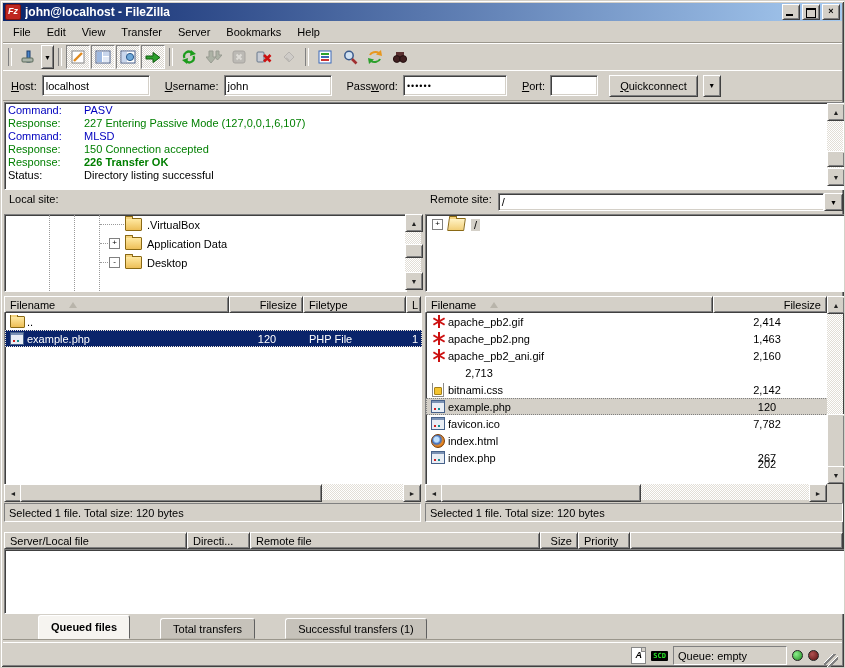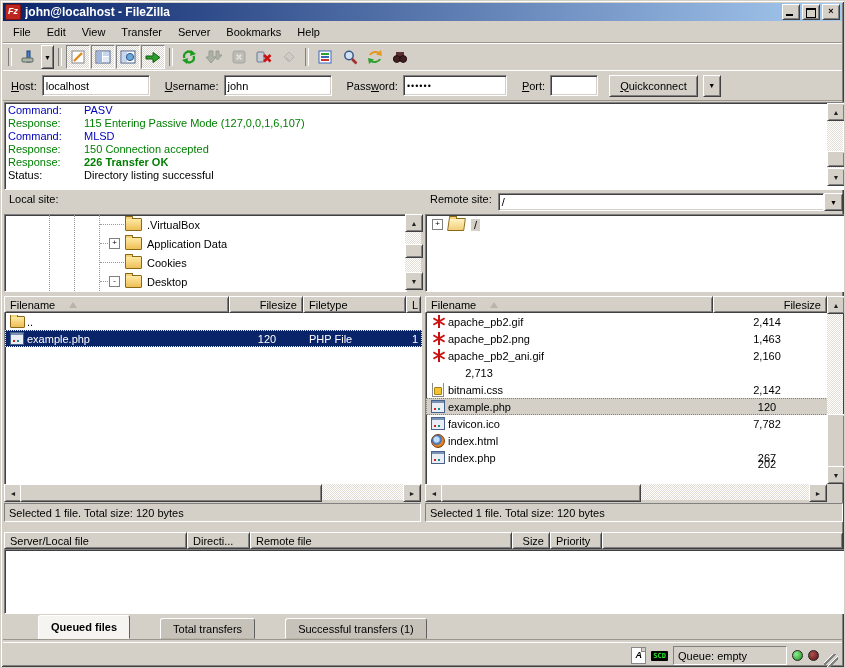--- a/index.html
+++ b/index.html
@@ -254,21 +254,21 @@
     <div class="qbtn-dd raised">▼</div>
   </div>
 
   <div class="log">
     <div class="logline">
         <span class="llabel" style="color: rgb(0, 0, 191);">Command:</span>
         <span style="color: rgb(0, 0, 191);">PASV</span>
       </div>
     <div class="logline">
         <span class="llabel" style="color: rgb(0, 127, 0);">Response:</span>
-        <span style="color: rgb(0, 127, 0);">115 Entering Passive Mode (127,0,0,1,6,107)</span>
+        <span style="color: rgb(0, 127, 0);">227 Entering Passive Mode (127,0,0,1,6,107)</span>
       </div>
     <div class="logline">
         <span class="llabel" style="color: rgb(0, 0, 191);">Command:</span>
         <span style="color: rgb(0, 0, 191);">MLSD</span>
       </div>
     <div class="logline">
         <span class="llabel" style="color: rgb(0, 127, 0);">Response:</span>
         <span style="color: rgb(0, 127, 0);">150 Connection accepted</span>
       </div>
     <div class="logline">
@@ -299,25 +299,20 @@
       <span class="ifolder" style="margin-left:120px;"></span>
       <span style="margin-left:5px;">.VirtualBox</span>
     </div>
     <div class="trow">
       <span class="conn" style="left:95px;width:12px;top:9px;"></span>
       <span class="expander" style="left:104px;top:4px;">+</span>
       <span class="ifolder" style="margin-left:120px;"></span>
       <span style="margin-left:5px;">Application Data</span>
     </div>
     <div class="trow">
-      <span class="conn" style="left:95px;width:24px;top:9px;"></span>
-      <span class="ifolder" style="margin-left:120px;"></span>
-      <span style="margin-left:5px;">Cookies</span>
-    </div>
-    <div class="trow">
       <span class="conn" style="left:95px;width:12px;top:9px;"></span>
       <span class="expander" style="left:104px;top:4px;">-</span>
       <span class="ifolder" style="margin-left:120px;"></span>
       <span style="margin-left:5px;">Desktop</span>
     </div>
   </div>
 
   <div class="vsb" style="left:404px;top:213px;height:76px;">
     <div class="sbtn raised" style="left:0;top:0;">▲</div>
     <div class="sthumb raised" style="left:0;top:30px;height:12px;width:16px;"></div>
@@ -527,21 +522,21 @@
       <span>Selected 1 file. Total size: 120 bytes</span>
     </div>
 
   <div class="lhead" style="left:3px;top:531px;width:839px;">
     <div class="hcell" style="width:183px;">
         <span>Server/Local file</span>
       </div>
     <div class="hcell" style="width:63px;">
         <span>Directi...</span>
       </div>
-    <div class="hcell" style="width:262px;">
+    <div class="hcell" style="width:290px;">
         <span>Remote file</span>
       </div>
     <div class="hcell r" style="width:38px;">
         <span>Size</span>
       </div>
     <div class="hcell" style="width:52px;">
         <span>Priority</span>
       </div>
     <div class="hcell" style="flex:1;"></div>
   </div>

